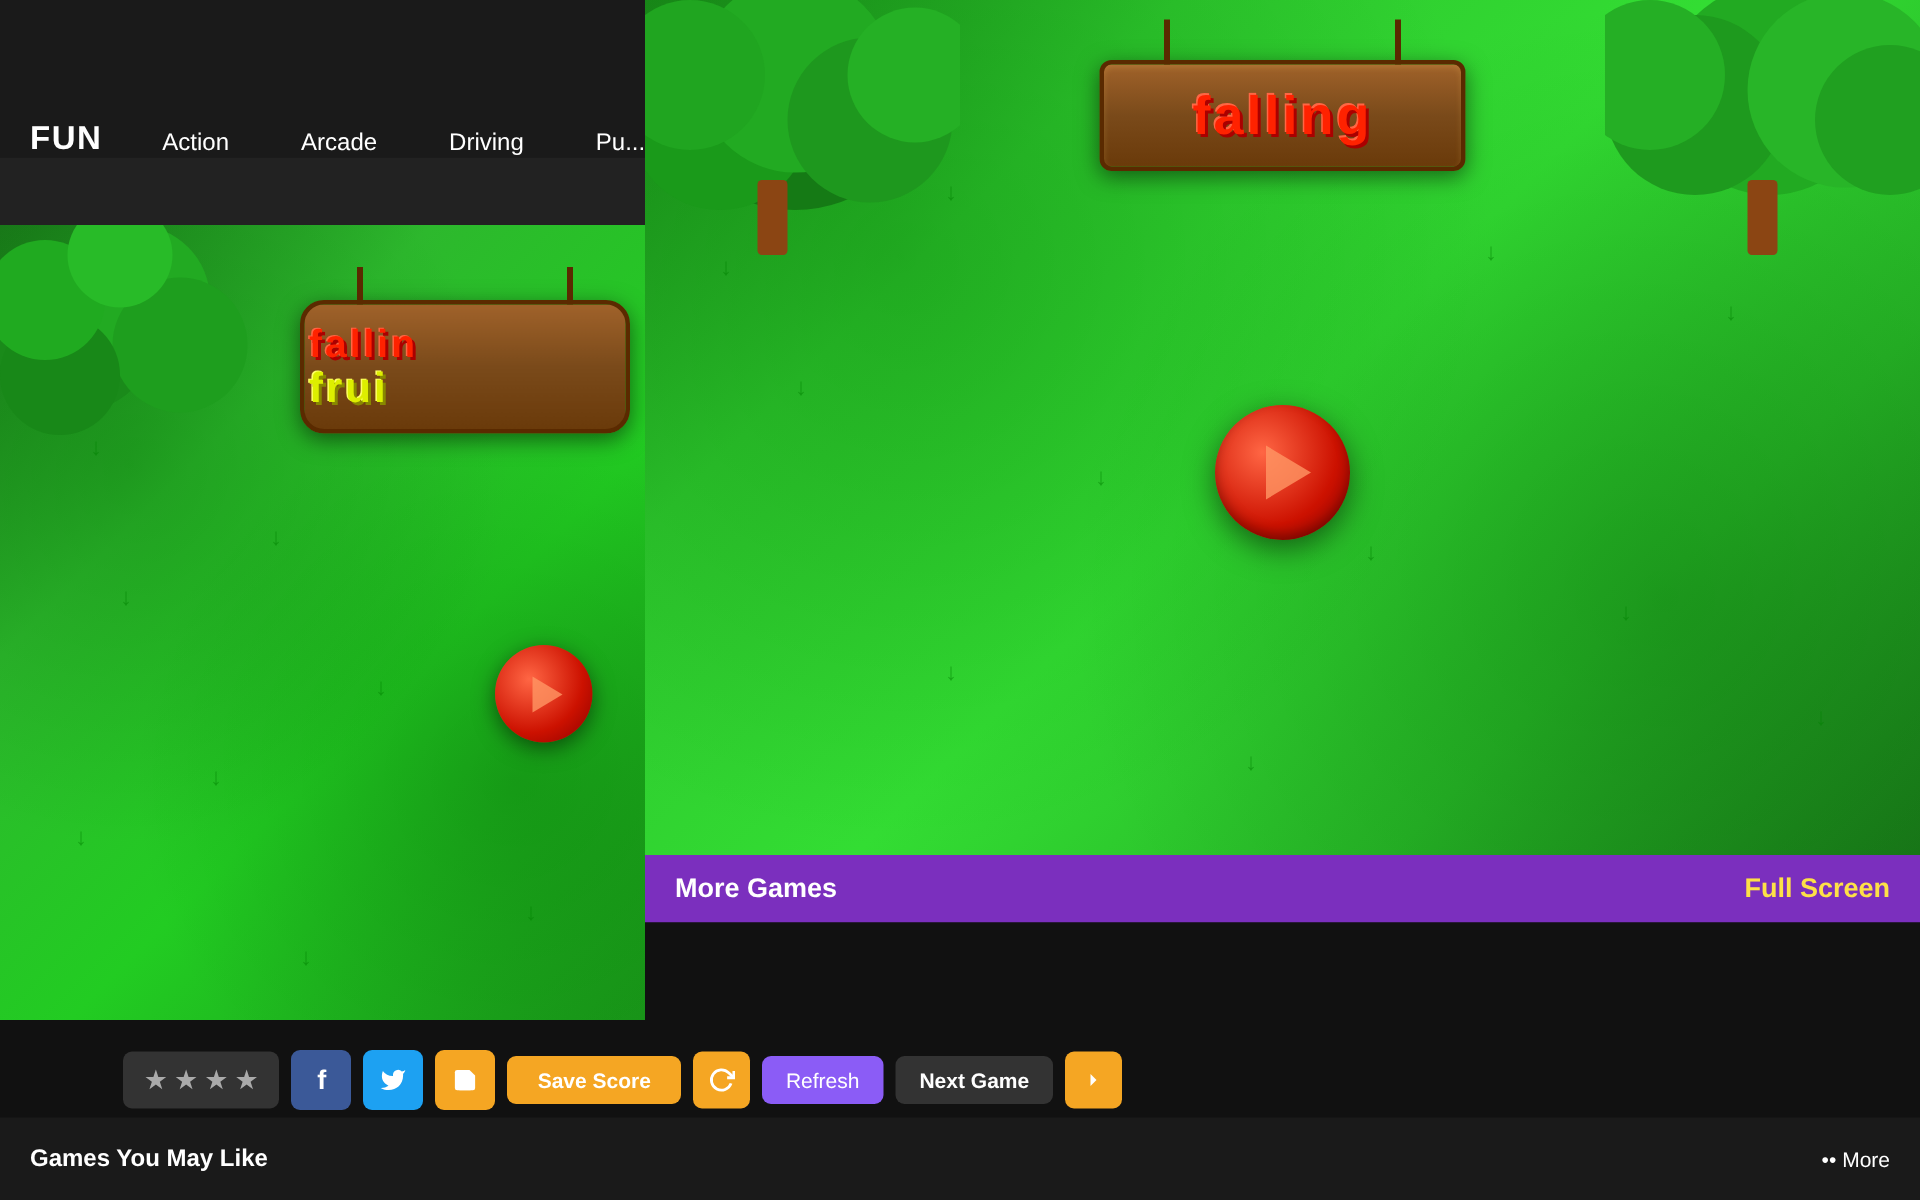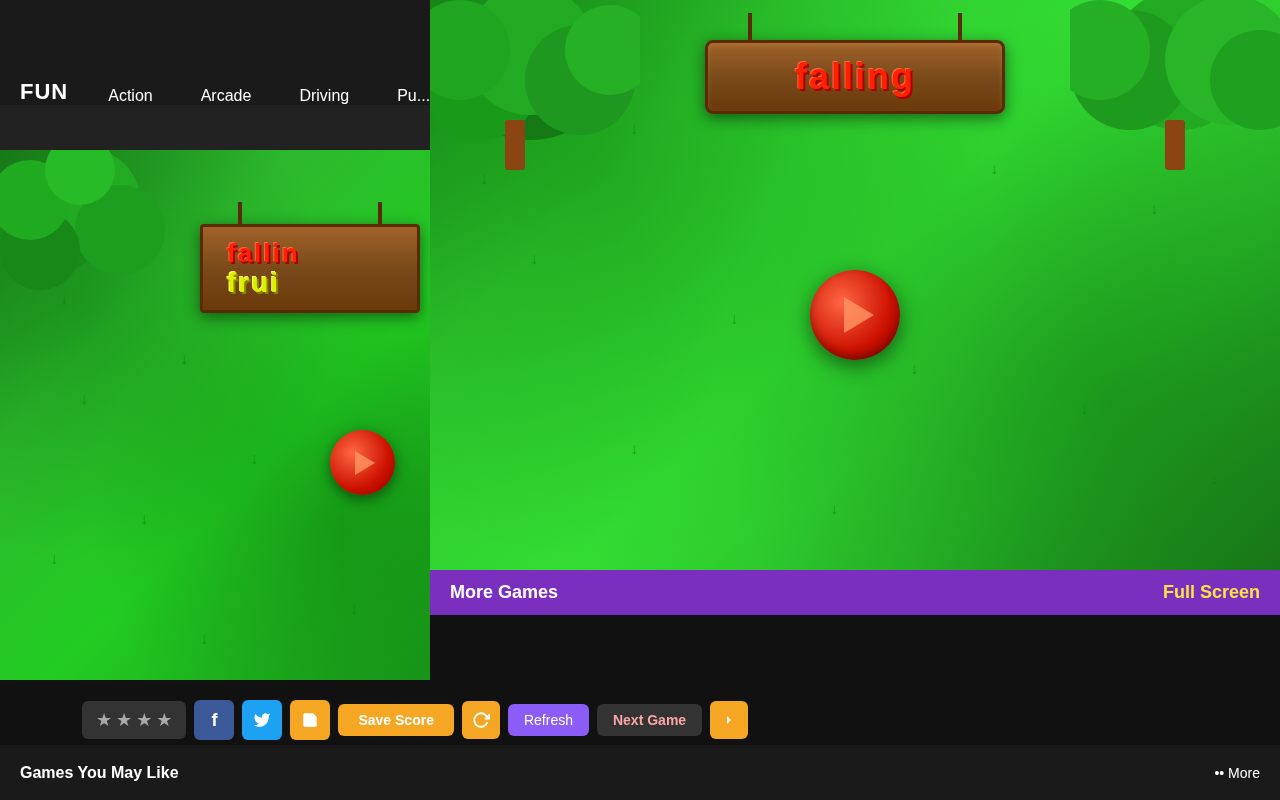--- a/index.html
+++ b/index.html
@@ -86,21 +86,21 @@
         radial-gradient(circle at 20% 30%, rgba(0,100,0,0.3) 0%, transparent 50%),
         radial-gradient(circle at 80% 70%, rgba(0,80,0,0.3) 0%, transparent 50%);
     }
 
     
     .fruits-sign {
       position: absolute;
       top: 40px;
       left: 50%;
       transform: translateX(-50%);
-      width: 300px;
+      width: 244px;
       text-align: center;
     }
     .sign-board {
       background: linear-gradient(180deg, #a0622a 0%, #7a4a1a 50%, #6a3a0a 100%);
       border: 3px solid #5a2a00;
       border-radius: 8px;
       padding: 14px 20px;
       box-shadow: 0 4px 15px rgba(0,0,0,0.5), inset 0 2px 4px rgba(255,200,100,0.2);
       position: relative;
     }
@@ -190,25 +190,24 @@
     
     .fruits-sign-left {
       position: absolute;
       top: 50px;
       left: 200px;
       width: 220px;
     }
     .sign-board-left {
       background: linear-gradient(180deg, #a0622a 0%, #7a4a1a 50%, #6a3a0a 100%);
       border: 3px solid #5a2a00;
-      border-radius: 4px;
-      padding: 12px 24px;
+      border-radius: 16px;
+      padding: 12px 3px;
       box-shadow: 0 4px 15px rgba(0,0,0,0.5);
       position: relative;
-      margin-top: 24px;
     }
     .sign-board-left::before {
       content: '';
       position: absolute;
       top: -25px;
       left: 35px;
       width: 4px;
       height: 25px;
       background: #5a2a00;
     }
@@ -356,21 +355,21 @@
       color: #fff;
       border: none;
       border-radius: 6px;
       padding: 8px 16px;
       font-size: 14px;
       font-weight: normal;
       cursor: pointer;
     }
     .btn-next-game {
       background: #333;
-      color: #fca5a5;
+      color: #ffffff;
       border: none;
       border-radius: 6px;
       padding: 8px 16px;
       font-size: 14px;
       font-weight: bold;
       cursor: pointer;
     }
     .btn-next-arrow {
       background: #f5a623;
       color: #fff;

